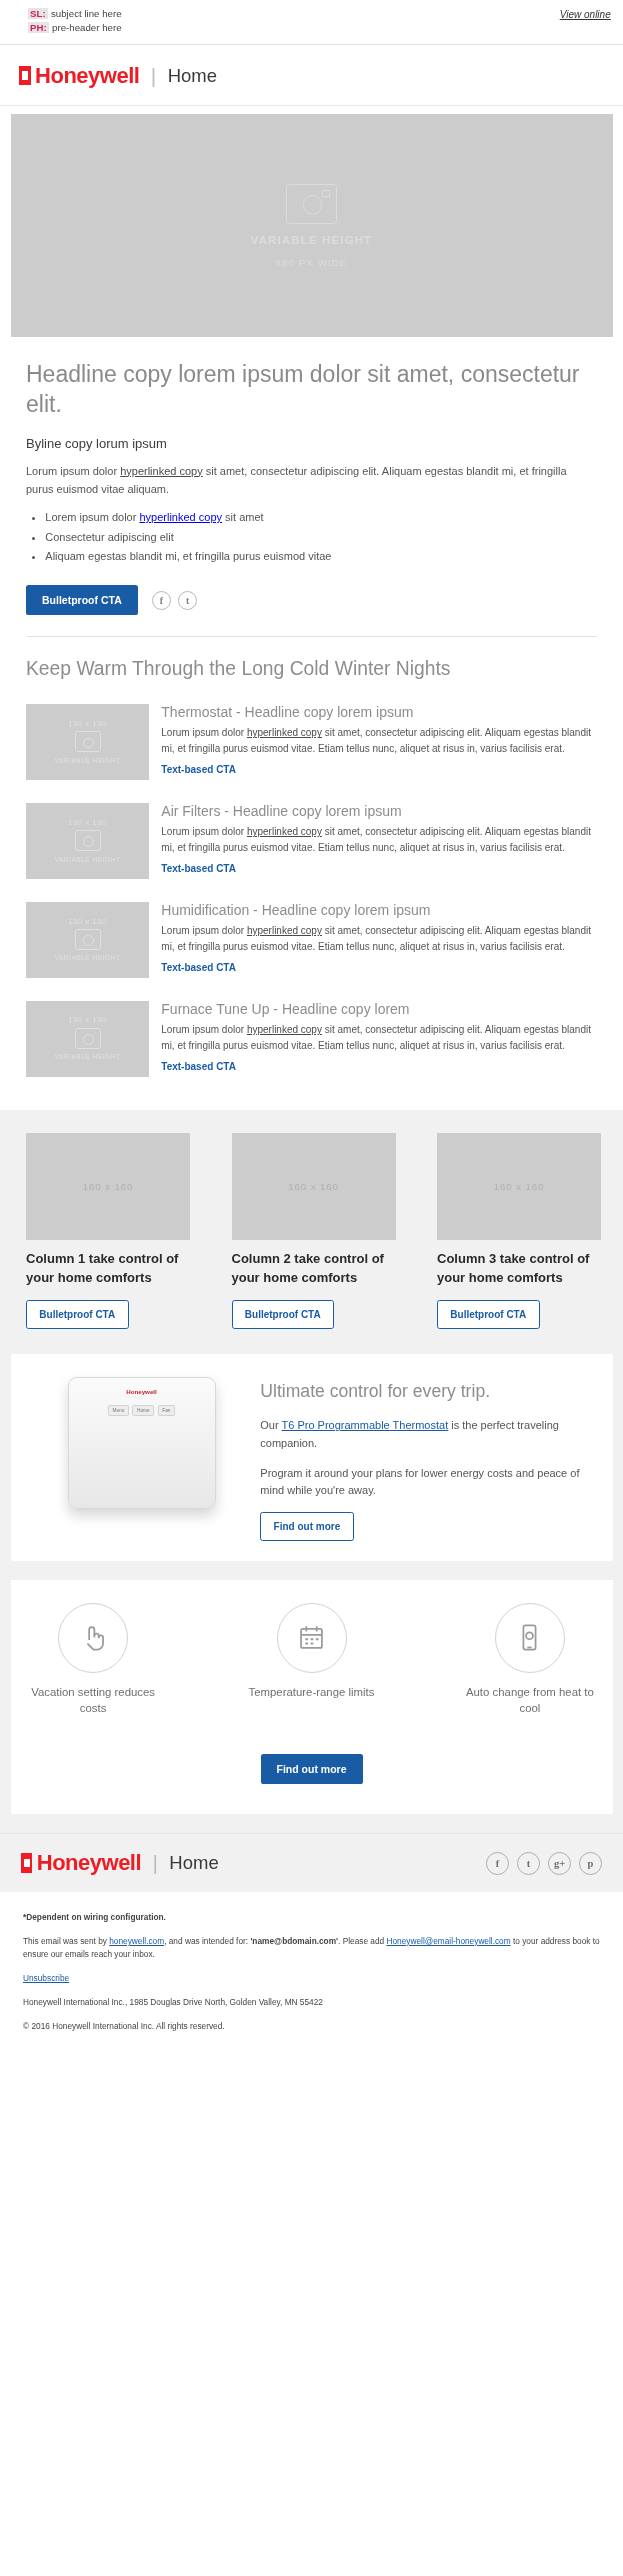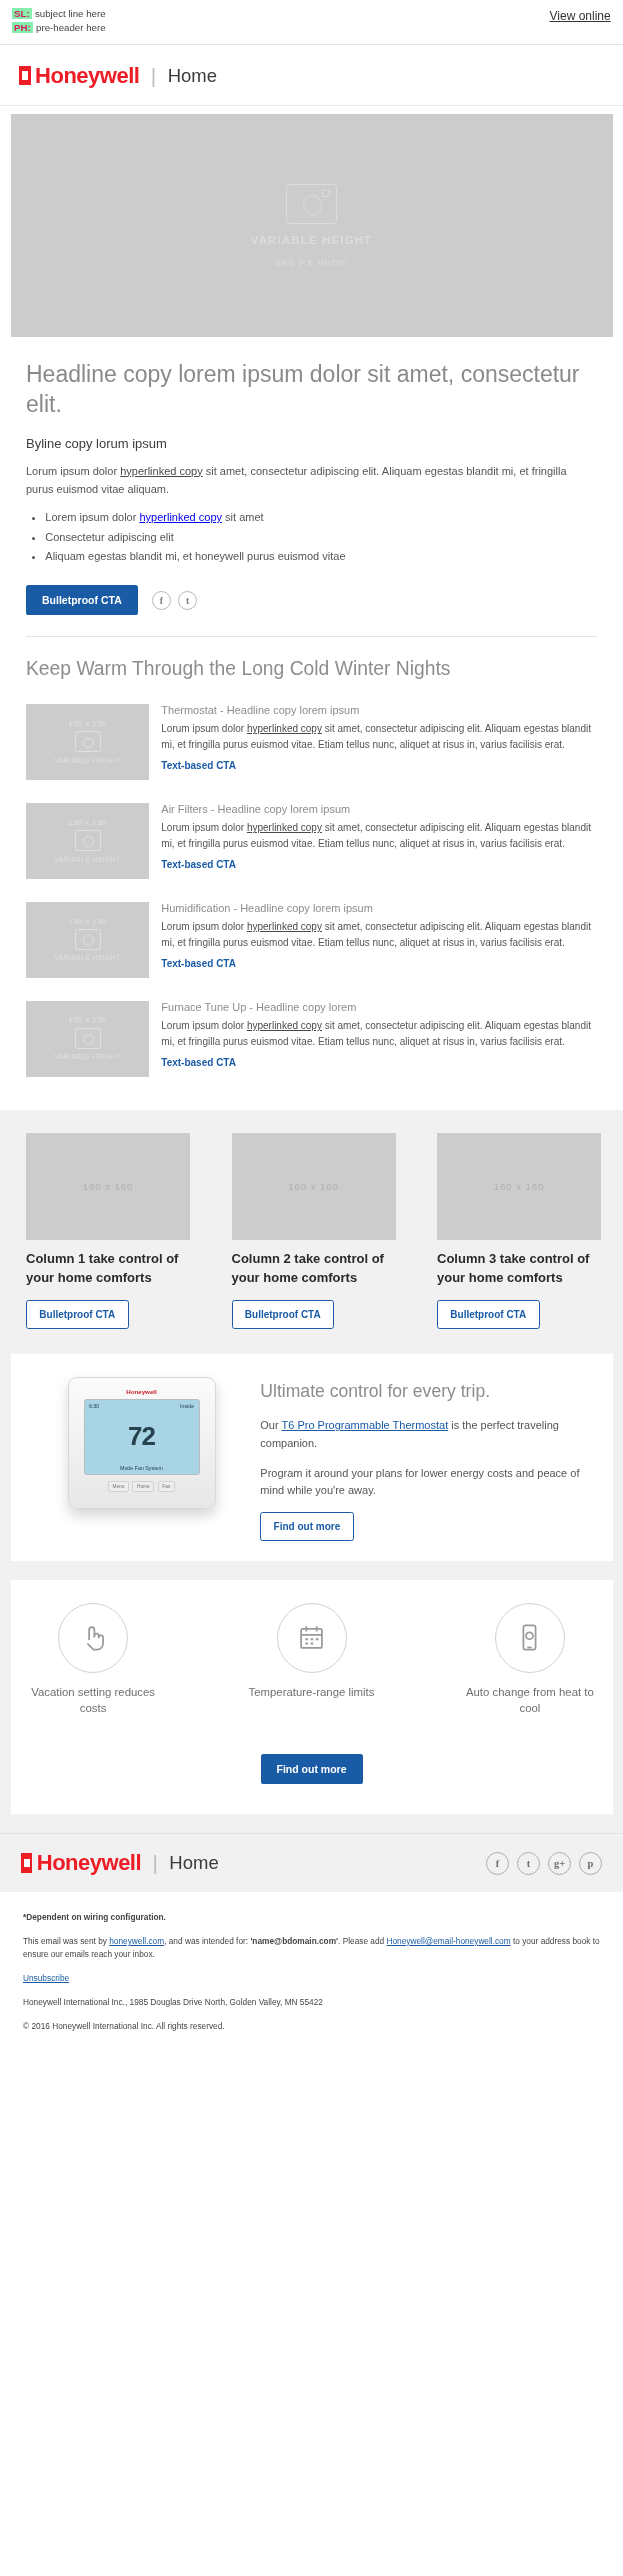--- a/index.html
+++ b/index.html
@@ -14,25 +14,26 @@
   
   .preheader {
     padding: 7px 12.3px 8.8px 12.3px;
     display: flex;
     justify-content: space-between;
     align-items: flex-start;
     font-size: 9.7px;
   }
   .ph-lines { line-height: 1.45; }
   .ph-row { white-space: nowrap; }
-  .ph-tag { color: #d81b60; font-weight: bold; background: #86efac; padding: 0 1.8px; }
+  .ph-tag { color: #d81b60; font-weight: bold; background: #e5e5e5; padding: 0 1.8px; margin-left: 16px; }
   .ph-text { color: #444; margin-left: 3.5px; }
   .view-online {
-    color: #333; font-size: 12px; text-decoration: underline; white-space: nowrap;
+    color: #333; font-size: 10px; text-decoration: underline; white-space: nowrap;
     padding-top: 1.8px;
+    font-style: italic;
   }
 
   
   .header {
     border-top: 0.9px solid #e2e2e2;
     border-bottom: 0.9px solid #e8e8e8;
     padding: 17.6px 19.3px 16px 19.3px;
     display: flex;
     align-items: center;
     background: #fff;
@@ -159,21 +160,21 @@
     width: 26px; height: 21px;
     border: 1.8px solid #e0e0e0; border-radius: 2.6px; position: relative;
   }
   .ph-icon-sm::before {
     content: ""; position: absolute; left: 50%; top: 50%;
     width: 8.8px; height: 8.8px; margin: -4.4px 0 0 -4.4px;
     border: 1.8px solid #e0e0e0; border-radius: 50%;
   }
   .thumb-bot { color: #e0e0e0; font-size: 6.6px; letter-spacing: 0.5px; margin-top: 4.4px; text-align: center; line-height: 1.3; }
   .art-body { flex: 1; }
-  .art-title { color: #8d8d8d; font-size: 11px; margin: 0 0 5.3px 0; font-weight: normal; }
+  .art-title { color: #8d8d8d; font-size: 14px; margin: 0 0 5.3px 0; font-weight: normal; }
   .art-text { color: #555; font-size: 10px; line-height: 1.6; margin: 0; }
   .art-text a { color: #4a4a4a; }
   .art-link { color: #1a5ba6; font-size: 10px; font-weight: bold; text-decoration: none; display: inline-block; margin-top: 7px; }
 
   
   .cols-wrap { background: #f1f1f1; padding: 23px 26px 24.6px 26px; }
   .cols { display: flex; justify-content: space-between; }
   .col { width: 160px; }
   .col-img {
     width: 164px; height: 107px; background: #cccccc;
@@ -301,21 +302,21 @@
     <div class="hero-l2">680 PX WIDE</div>
   </div>
 
   <div class="intro">
     <h1 class="headline">Headline copy lorem ipsum dolor sit amet, consectetur elit.</h1>
     <p class="byline">Byline copy lorum ipsum</p>
     <p class="body-copy"><span>Lorum ipsum dolor </span><a href="#">hyperlinked copy</a><span> sit amet, consectetur adipiscing elit. Aliquam egestas blandit mi, et fringilla purus euismod vitae aliquam.</span></p>
     <ul class="bullets">
       <li><span>Lorem ipsum dolor </span><a href="#">hyperlinked copy</a><span> sit amet</span></li>
       <li><span>Consectetur adipiscing elit</span></li>
-      <li><span>Aliquam egestas blandit mi, et honeywell purus euismod vitae</span></li>
+      <li><span>Aliquam egestas blandit mi, et fringilla purus euismod vitae</span></li>
     </ul>
   </div>
 
   <div class="cta-row">
     <button class="btn-solid">Bulletproof CTA</button>
     <div class="social-sm">
       <span class="soc">f</span>
       <span class="soc">t</span>
     </div>
   </div>
@@ -398,26 +399,20 @@
         <button class="btn-outline">Bulletproof CTA</button>
       </div>
     </div>
   </div>
 
   <div class="promo-wrap">
     <div class="promo">
       <div class="promo-img-box">
         <div class="thermo">
           <div class="thermo-brand">Honeywell</div>
-          <div class="thermo-screen">
-            <span class="thermo-small-tl">6:30</span>
-            <span class="thermo-small-tr">Inside</span>
-            <span class="thermo-temp">72</span>
-            <span class="thermo-small-b">Mode   Fan   System</span>
-          </div>
           <div class="thermo-btns">
             <span class="thermo-btn">Menu</span>
             <span class="thermo-btn">Home</span>
             <span class="thermo-btn">Fan</span>
           </div>
         </div>
       </div>
       <div class="promo-body">
         <h2 class="promo-title">Ultimate control for every trip.</h2>
         <p class="promo-p"><span>Our </span><a href="#">T6 Pro Programmable Thermostat</a><span> is the perfect traveling companion.</span></p>

